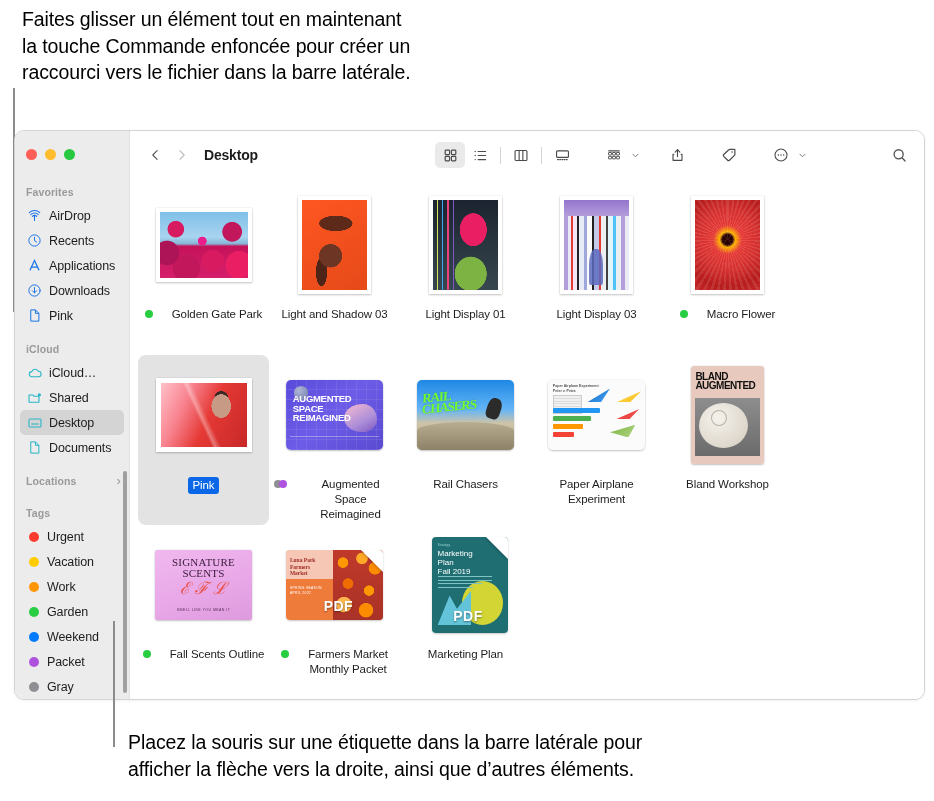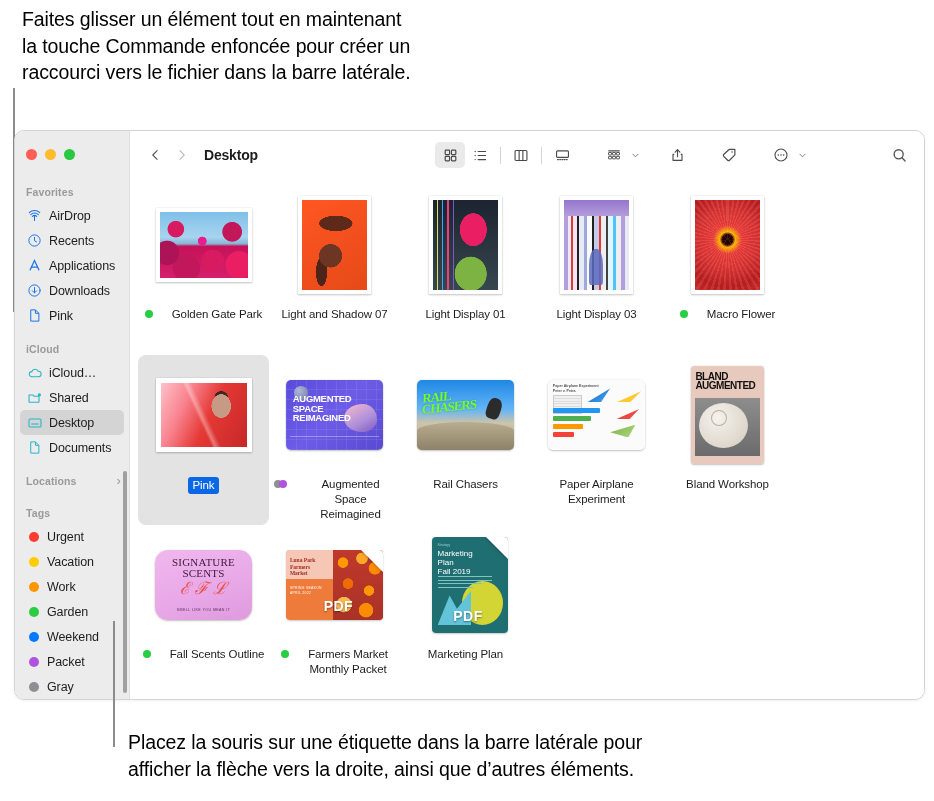--- a/index.html
+++ b/index.html
@@ -805,21 +805,21 @@
 
         <div class="file-cell">
           <div class="thumb-wrap">
             <div class="thumb photo" style="width:73px;height:98px;">
               <div class="thumb-inner">
                   <div class="art art-las"></div>
                 </div>
             </div>
           </div>
           <div class="file-label">
-            <span class="lbl-text">Light and Shadow 07</span>
+            <span class="lbl-text">Light and Shadow 03</span>
           </div>
         </div>
 
         <div class="file-cell">
           <div class="thumb-wrap">
             <div class="thumb photo" style="width:73px;height:98px;">
               <div class="thumb-inner">
                   <div class="art art-ld1"></div>
                 </div>
             </div>
@@ -957,21 +957,21 @@
               </div>
             </div>
           </div>
           <div class="file-label">
             <span class="lbl-text">Bland Workshop</span>
           </div>
         </div>
 
         <div class="file-cell">
           <div class="thumb-wrap">
-            <div class="thumb" style="width:97px;height:70px;border-radius:13px;">
+            <div class="thumb" style="width:97px;height:70px;border-radius:2px;">
               <div class="thumb-inner">
                 <div class="art art-ss"></div>
                 <div class="ss-title" style="white-space:pre-line">SIGNATURE
 SCENTS</div>
                 <div class="ss-script">ℰ ℱ ℒ</div>
                 <div class="ss-sub">SMELL LIKE YOU MEAN IT</div>
               </div>
             </div>
           </div>
           <div class="file-label">

